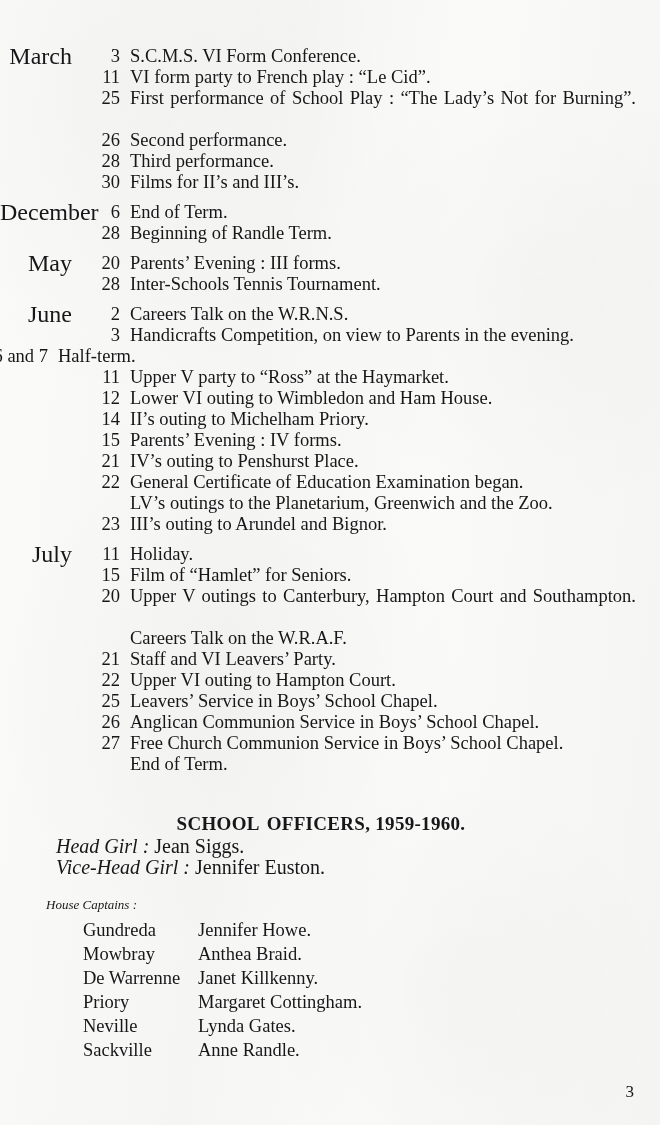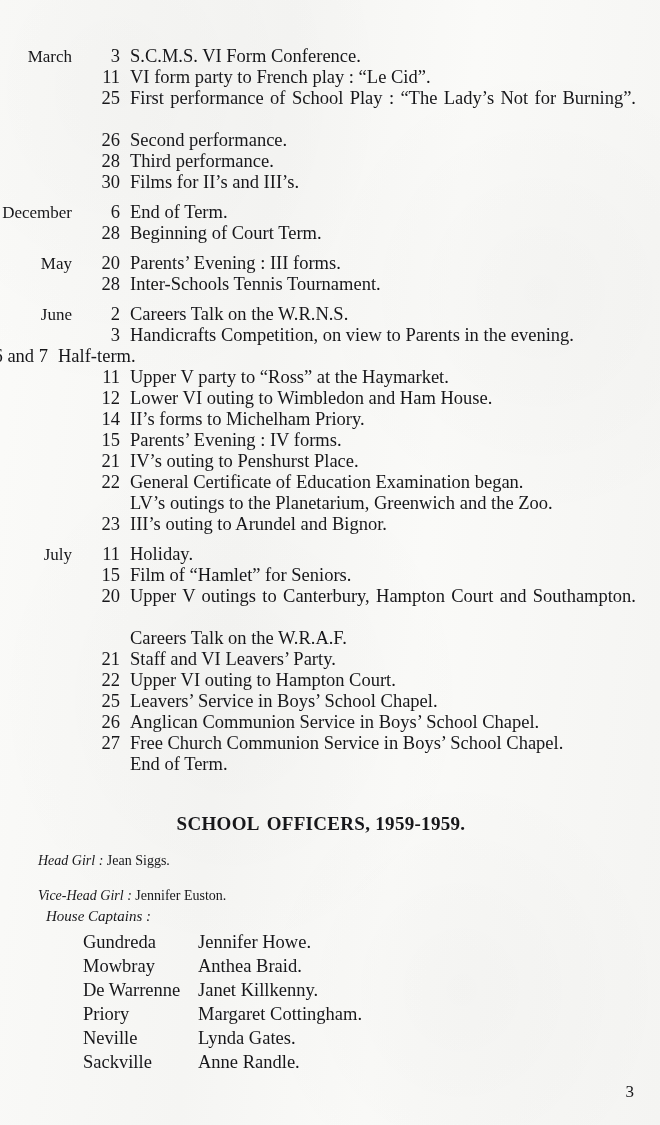--- a/index.html
+++ b/index.html
@@ -45,21 +45,21 @@
   }
   .cal-row {
     display: flex;
     align-items: flex-start;
     min-height: 21px;
   }
   .cal-month {
     width: 72px;
     flex: 0 0 72px;
     text-align: right;
-    font-size: 17px;
+    font-size: 24px;
     line-height: 21px;
     padding-right: 0;
     box-sizing: border-box;
     white-space: nowrap;
   }
   .cal-day {
     width: 58px;
     flex: 0 0 58px;
     text-align: right;
     font-size: 18.5px;
@@ -115,35 +115,35 @@
     font-size: 19px;
     line-height: 24px;
     letter-spacing: 0.3px;
     padding-right: 18px;
   }
   .officers-heading .sp {
     display: inline-block;
     width: 7px;
   }
   .officer-line {
-    font-size: 14px;
+    font-size: 20px;
     line-height: 21px;
-    padding-left: 38px;
-    margin-top: 14px;
+    padding-left: 56px;
   }
   .officer-label {
     font-style: italic;
   }
   .officer-name {
     font-style: normal;
   }
   .captains-title {
-    font-size: 15px;
+    font-size: 13px;
     line-height: 21px;
     padding-left: 46px;
+    margin-top: 16px;
     font-style: italic;
   }
   .captains-table {
     margin-top: 3px;
     border-collapse: collapse;
   }
   .captains-table td {
     font-size: 18.5px;
     line-height: 24px;
     padding: 0;
@@ -224,21 +224,21 @@
         <div class="cal-month">December</div>
         <div class="cal-day">6</div>
         <div class="cal-text">
           <div class="lineblock">End of Term.</div>
         </div>
       </div>
       <div class="cal-row">
         <div class="cal-month"></div>
         <div class="cal-day">28</div>
         <div class="cal-text">
-          <div class="lineblock">Beginning of Court Term.</div>
+          <div class="lineblock">Beginning of Randle Term.</div>
         </div>
       </div>
       <div class="cal-gap"></div>
       <div class="cal-row">
         <div class="cal-month">May</div>
         <div class="cal-day">20</div>
         <div class="cal-text">
           <div class="lineblock">Parents’ Evening : III forms.</div>
         </div>
       </div>
@@ -281,21 +281,21 @@
         <div class="cal-month"></div>
         <div class="cal-day">12</div>
         <div class="cal-text">
           <div class="lineblock">Lower VI outing to Wimbledon and Ham House.</div>
         </div>
       </div>
       <div class="cal-row">
         <div class="cal-month"></div>
         <div class="cal-day">14</div>
         <div class="cal-text">
-          <div class="lineblock">II’s forms to Michelham Priory.</div>
+          <div class="lineblock">II’s outing to Michelham Priory.</div>
         </div>
       </div>
       <div class="cal-row">
         <div class="cal-month"></div>
         <div class="cal-day">15</div>
         <div class="cal-text">
           <div class="lineblock">Parents’ Evening :  IV forms.</div>
         </div>
       </div>
       <div class="cal-row">
@@ -376,21 +376,21 @@
         <div class="cal-day">27</div>
         <div class="cal-text">
           <div class="lineblock">Free Church Communion Service in Boys’ School Chapel.</div>
           <div class="cont">End of Term.</div>
         </div>
       </div>
     </div>
 
   <div class="officers">
     <div class="officers-heading">
-      <span>SCHOOL</span><span class="sp"></span><span>OFFICERS, 1959-1959.</span>
+      <span>SCHOOL</span><span class="sp"></span><span>OFFICERS, 1959-1960.</span>
     </div>
 
     <div class="officer-line">
       <span class="officer-label">Head Girl :</span>
       <span class="officer-name">Jean Siggs.</span>
     </div>
 
     <div class="officer-line">
       <span class="officer-label">Vice-Head Girl :</span>
       <span class="officer-name">Jennifer Euston.</span>

